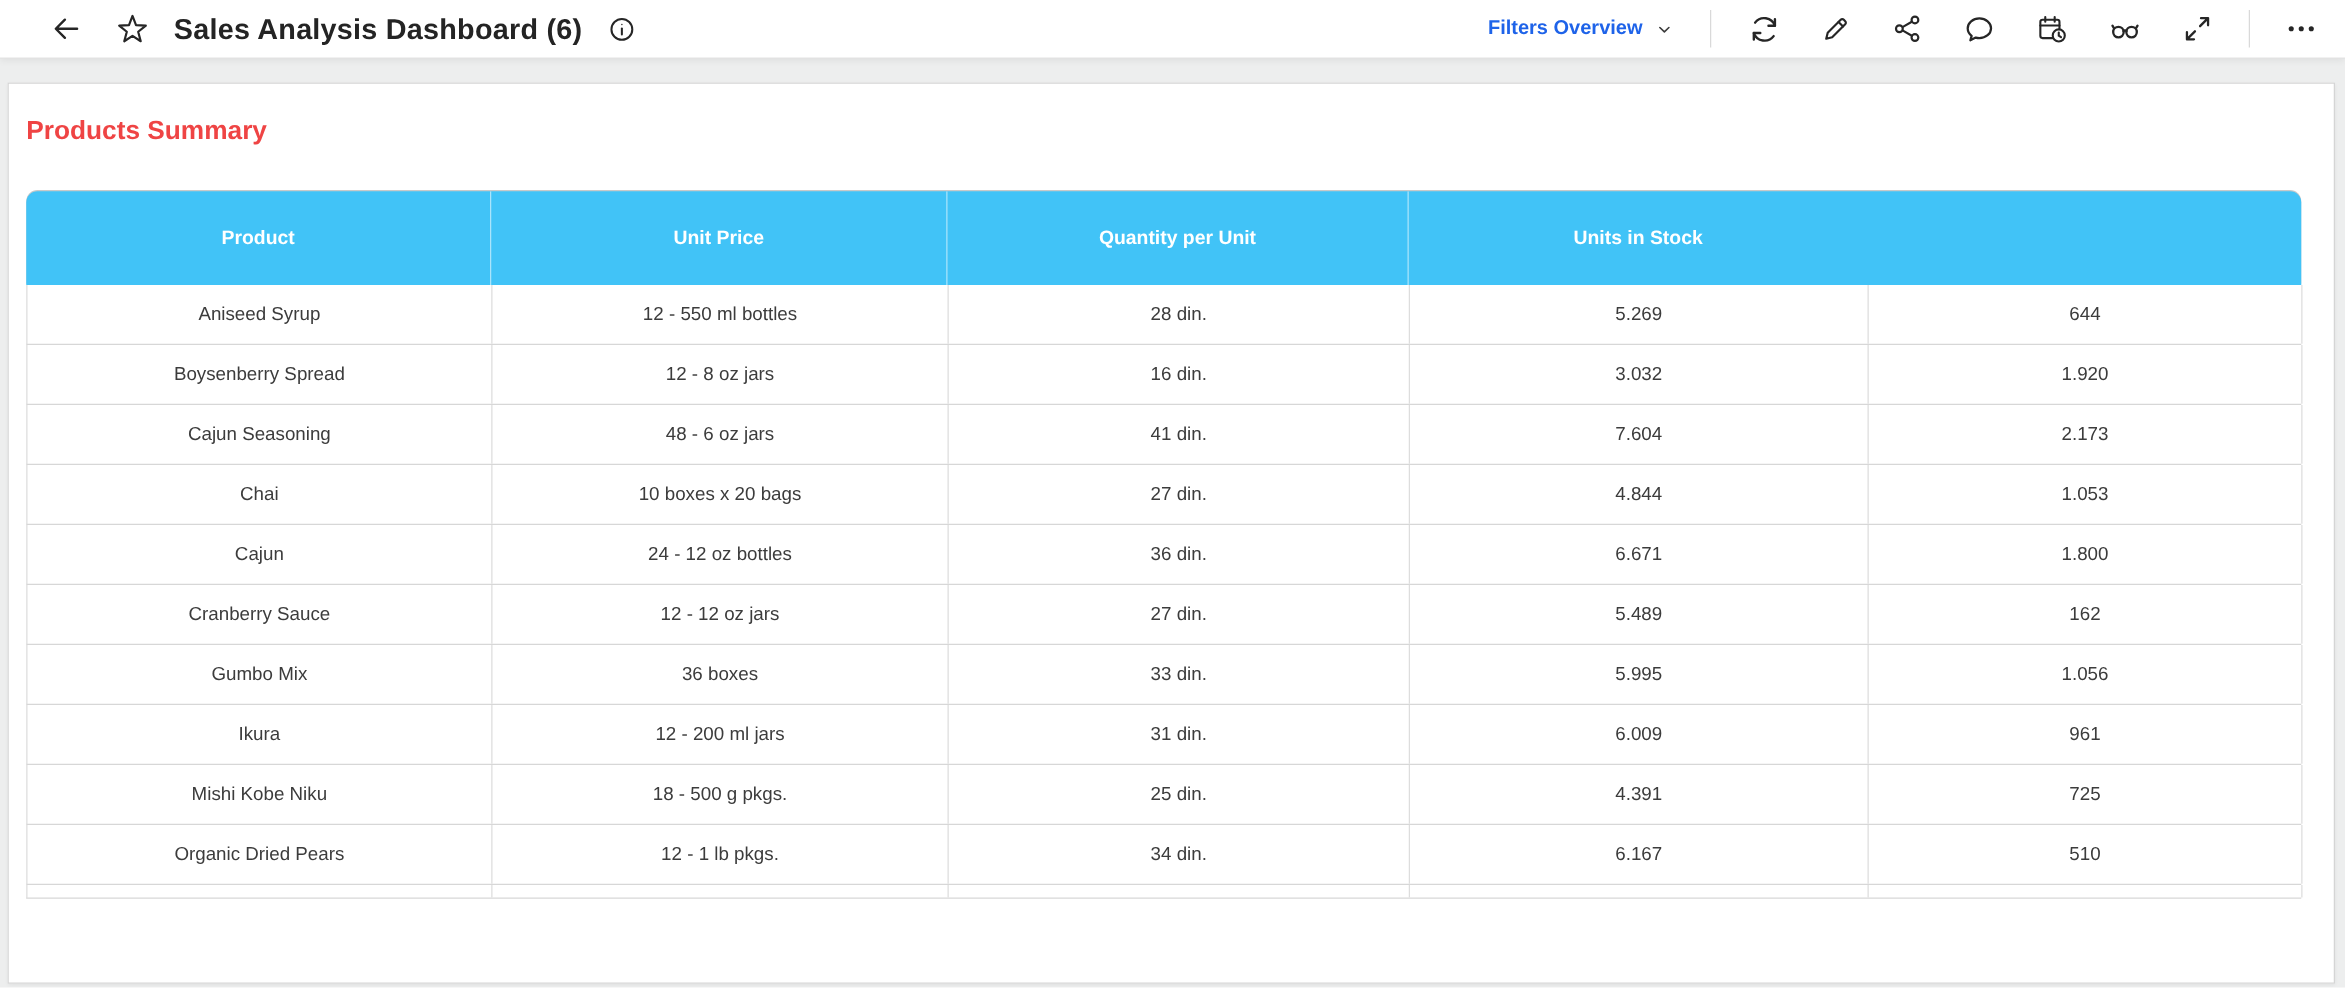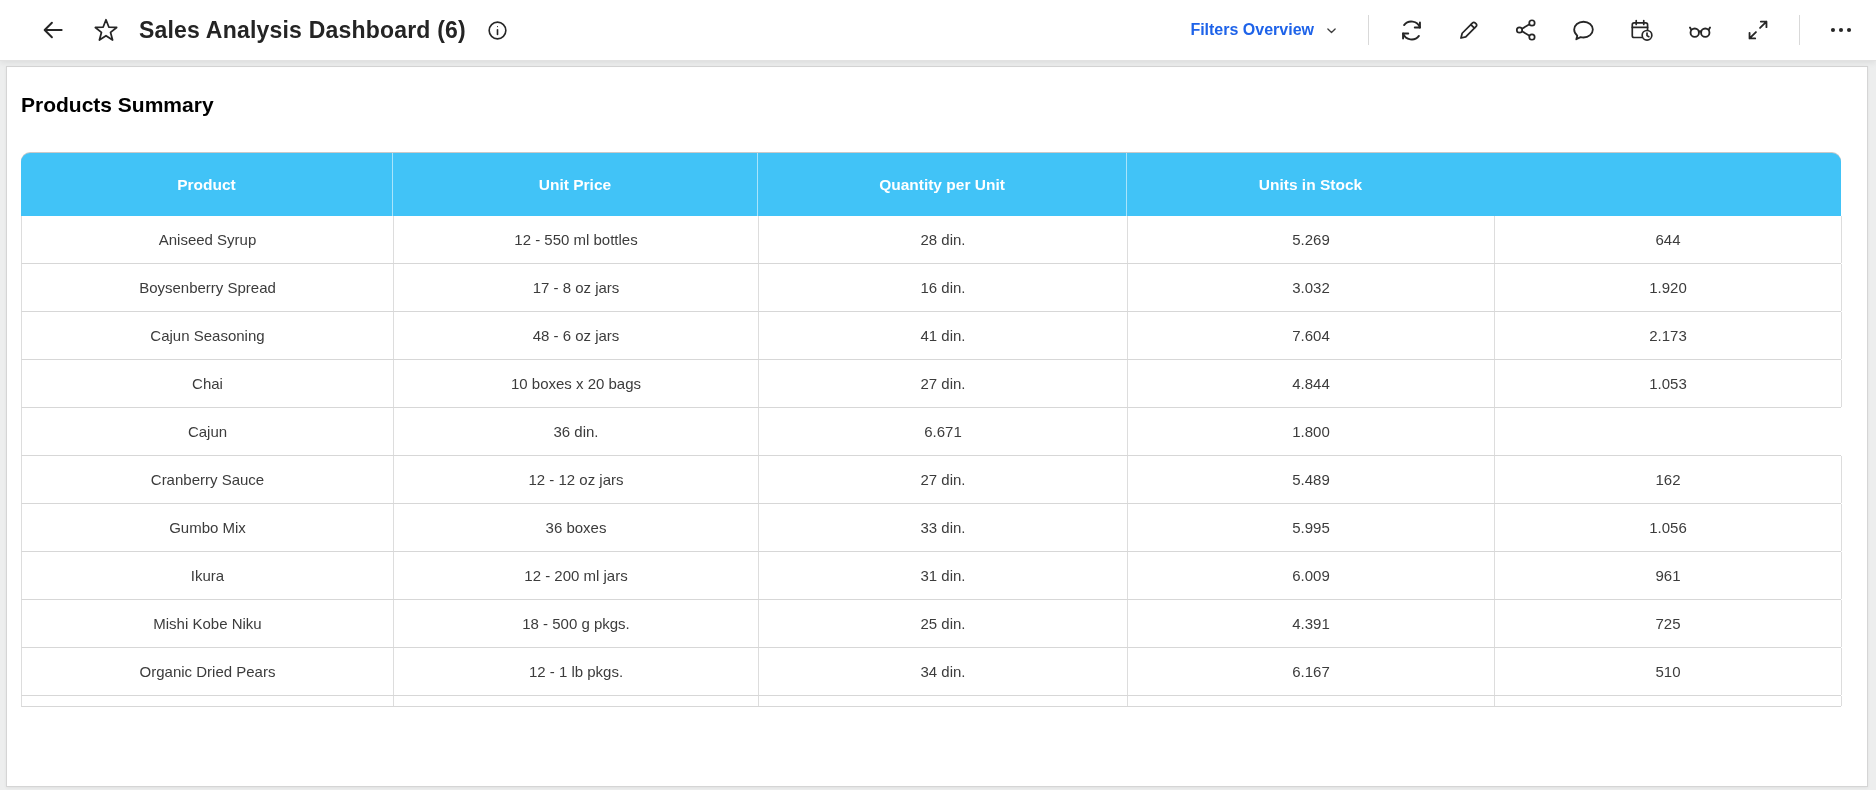--- a/index.html
+++ b/index.html
@@ -4,21 +4,21 @@
 <style>
   * { box-sizing: border-box; }
   html,body { margin:0; padding:0; }
   body {
     width:1876px; height:790px; position:relative; overflow:hidden;
     background:#edeeee; font-family:"Liberation Sans", sans-serif;
   }
 
   
   .topbar {
-    position:absolute; top:0; left:0; width:1876px; height:60px;
+    position:absolute; top:0; left:0; width:1876px; height:46px;
     background:#ffffff; display:flex; align-items:center; justify-content:space-between;
     padding:0 22px 0 40px; z-index:5;
     box-shadow:0 1px 0 #e2e2e2, 0 3px 6px rgba(0,0,0,.07);
   }
   .tb-left { display:flex; align-items:center; }
   .icon-btn {
     background:none; border:none; padding:0; margin:0; cursor:pointer;
     display:flex; align-items:center; justify-content:center; line-height:0;
   }
   .icon-btn svg { display:block; }
@@ -32,27 +32,27 @@
   .vdiv { width:1px; height:30px; background:#d9d9d9; margin:0 29px; }
   .vdiv.v2 { margin:0 28px; }
   .tb-icons { display:flex; align-items:center; gap:31px; }
 
   
   .card {
     position:absolute; left:6px; top:66px; width:1862px; height:721px;
     background:#ffffff; border:1px solid #d5d5d5;
     box-shadow:0 1px 3px rgba(0,0,0,.06);
   }
-  .widget-title { margin:26px 0 0 14px; font-size:21px; font-weight:700; color:#000000; }
+  .widget-title { margin:26px 0 0 14px; font-size:21px; font-weight:700; color:#ef4444; }
 
   
   .tablewrap { margin:36px 0 0 14px; width:1820px; }
   .grid5 { display:grid; grid-template-columns:372px 365px 369px 367px 347px; }
   .thead {
-    height:63px; background:#41c3f7; border-radius:9px 9px 0 0;
+    height:75px; background:#41c3f7; border-radius:9px 9px 0 0;
     overflow:hidden; box-shadow:0 -1px 0 #c9c9c9;
   }
   .hcell {
     display:flex; align-items:center; justify-content:center;
     color:#ffffff; font-size:15.5px; font-weight:700;
     border-right:1px solid rgba(255,255,255,.55); cursor:pointer;
   }
   .hcell:last-child { border-right:none; }
   .trow { height:48px; border-bottom:1px solid #d7d7d7; border-left:1px solid #dddddd; background:#fff; }
   .cell {
@@ -174,41 +174,42 @@
     <div class="tbody" id="tbody">
         <div class="trow grid5">
           <div class="cell">Aniseed Syrup</div>
           <div class="cell">12 - 550 ml bottles</div>
           <div class="cell">28 din.</div>
           <div class="cell">5.269</div>
           <div class="cell">644</div>
         </div>
         <div class="trow grid5">
           <div class="cell">Boysenberry Spread</div>
-          <div class="cell">17 - 8 oz jars</div>
+          <div class="cell">12 - 8 oz jars</div>
           <div class="cell">16 din.</div>
           <div class="cell">3.032</div>
           <div class="cell">1.920</div>
         </div>
         <div class="trow grid5">
           <div class="cell">Cajun Seasoning</div>
           <div class="cell">48 - 6 oz jars</div>
           <div class="cell">41 din.</div>
           <div class="cell">7.604</div>
           <div class="cell">2.173</div>
         </div>
         <div class="trow grid5">
           <div class="cell">Chai</div>
           <div class="cell">10 boxes x 20 bags</div>
           <div class="cell">27 din.</div>
           <div class="cell">4.844</div>
           <div class="cell">1.053</div>
         </div>
         <div class="trow grid5">
           <div class="cell">Cajun</div>
+          <div class="cell">24 - 12 oz bottles</div>
           <div class="cell">36 din.</div>
           <div class="cell">6.671</div>
           <div class="cell">1.800</div>
         </div>
         <div class="trow grid5">
           <div class="cell">Cranberry Sauce</div>
           <div class="cell">12 - 12 oz jars</div>
           <div class="cell">27 din.</div>
           <div class="cell">5.489</div>
           <div class="cell">162</div>

